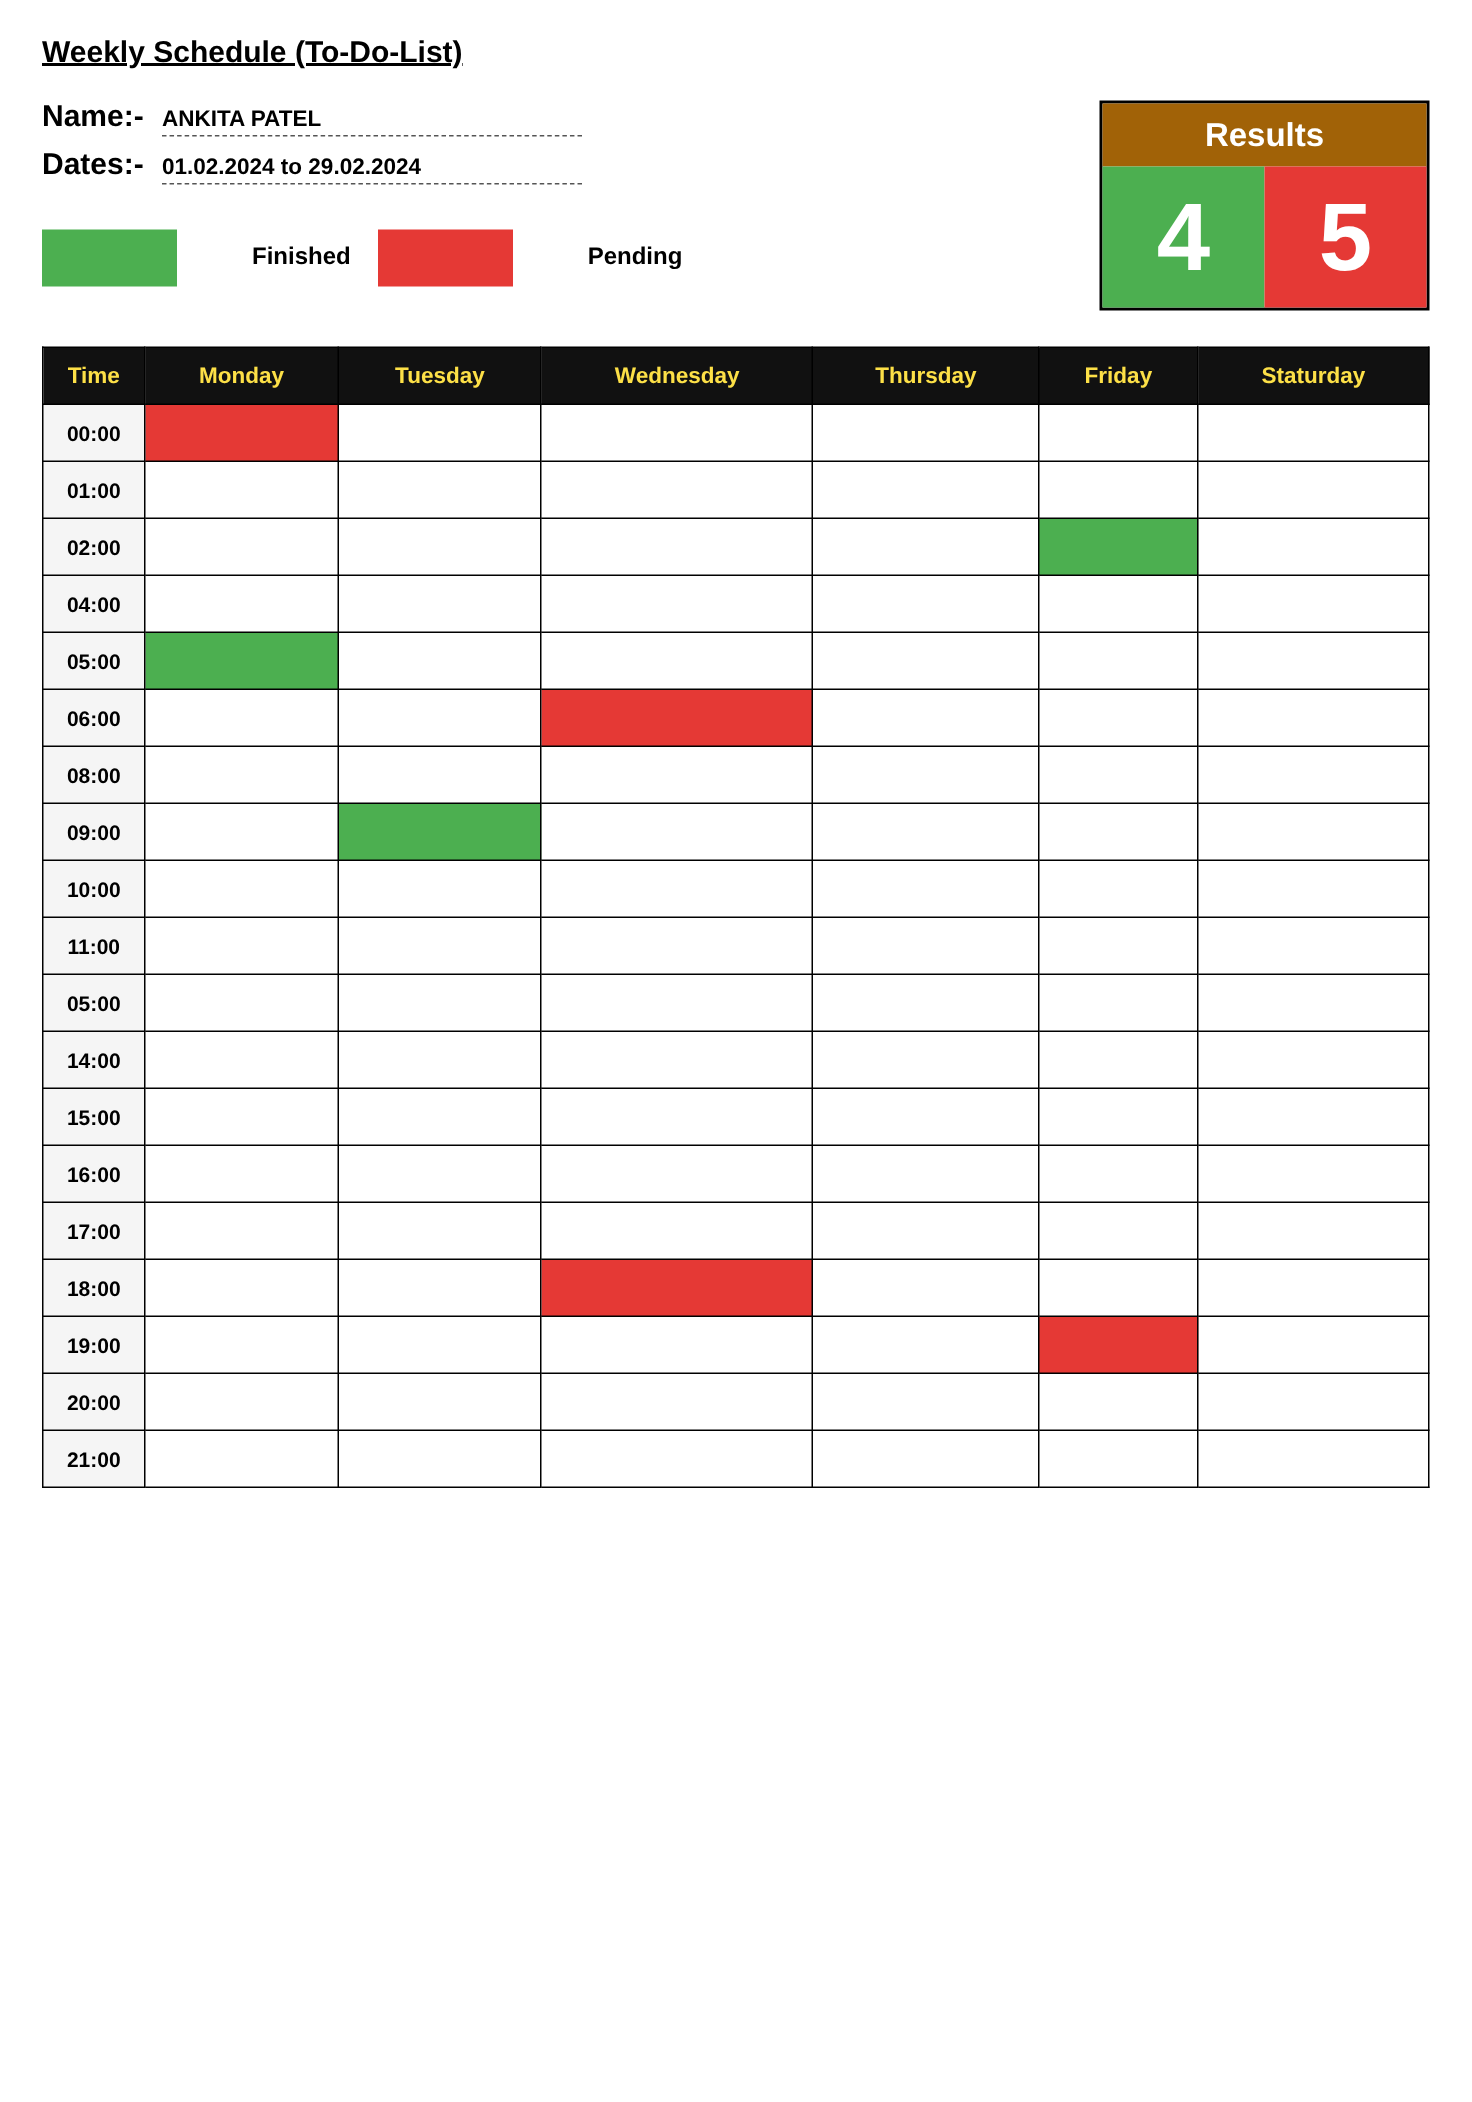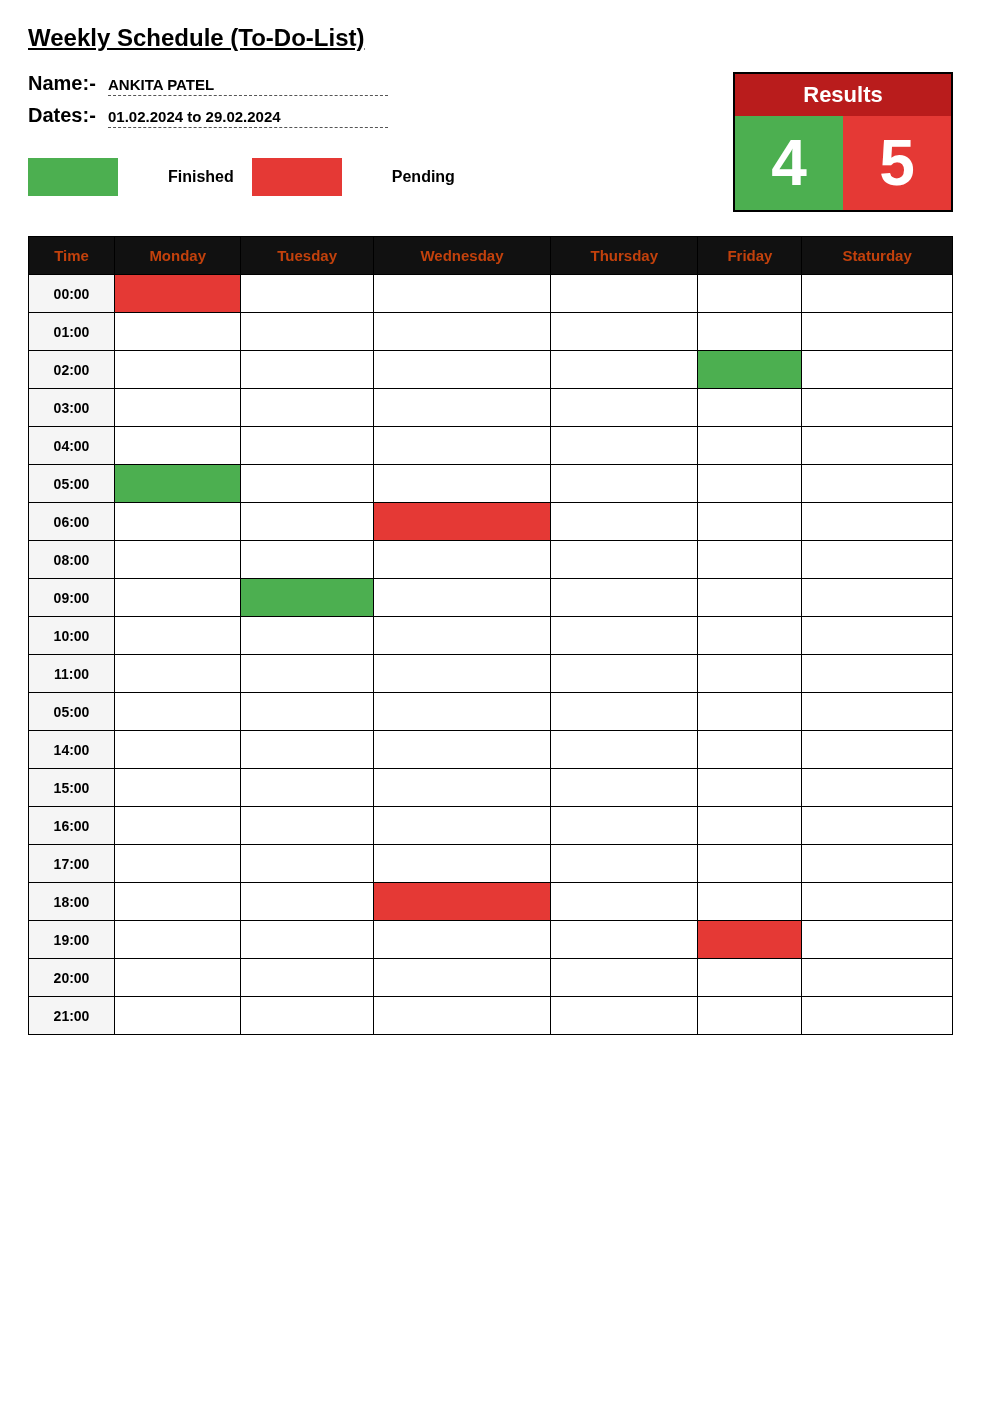--- a/index.html
+++ b/index.html
@@ -5,21 +5,21 @@
     * { box-sizing: border-box; margin: 0; padding: 0; }
     body {
       font-family: Arial, sans-serif;
       background: #fff;
       width: 981px;
       min-height: 1401px;
       padding: 24px 28px;
     }
 
     .title {
-      font-size: 24px;
+      font-size: 20px;
       font-weight: bold;
       text-decoration: underline;
       margin-bottom: 20px;
     }
 
     .top-section {
       display: flex;
       justify-content: space-between;
       align-items: flex-start;
       margin-bottom: 18px;
@@ -74,21 +74,21 @@
     }
 
     .results-block {
       display: flex;
       flex-direction: column;
       width: 220px;
       border: 2px solid #000;
     }
 
     .results-header {
-      background: #b91c1c;
+      background: #a16207;
       color: #fff;
       text-align: center;
       font-size: 22px;
       font-weight: bold;
       padding: 8px 0;
     }
 
     .results-numbers {
       display: flex;
     }
@@ -115,42 +115,42 @@
 
     
     .schedule-table {
       width: 100%;
       border-collapse: collapse;
       margin-top: 24px;
     }
 
     .schedule-table th {
       background: #111;
-      color: #c2410c;
+      color: #fde047;
       font-size: 15px;
       font-weight: bold;
       text-align: center;
       padding: 10px 4px;
       border: 1px solid #000;
     }
 
     .schedule-table td {
       border: 1px solid #000;
       height: 38px;
       text-align: center;
       font-size: 14px;
       font-weight: bold;
       padding: 0;
     }
 
     .time-cell {
       background: #f5f5f5;
       font-weight: bold;
       font-size: 14px;
-      width: 86px;
+      width: 68px;
     }
 
     .cell-green {
       background: #4caf50;
     }
 
     .cell-red {
       background: #e53935;
     }
 
@@ -228,29 +228,20 @@
       <tr>
         <td class="time-cell">02:00</td>
         <td class="cell-empty"></td>
         <td class="cell-empty"></td>
         <td class="cell-empty"></td>
         <td class="cell-empty"></td>
         <td class="cell-green"></td>
         <td class="cell-empty"></td>
       </tr>
       <tr>
-        <td class="time-cell">03:00</td>
-        <td class="cell-empty"></td>
-        <td class="cell-empty"></td>
-        <td class="cell-empty"></td>
-        <td class="cell-empty"></td>
-        <td class="cell-empty"></td>
-        <td class="cell-empty"></td>
-      </tr>
-      <tr>
         <td class="time-cell">04:00</td>
         <td class="cell-empty"></td>
         <td class="cell-empty"></td>
         <td class="cell-empty"></td>
         <td class="cell-empty"></td>
         <td class="cell-empty"></td>
         <td class="cell-empty"></td>
       </tr>
       <tr>
         <td class="time-cell">05:00</td>

